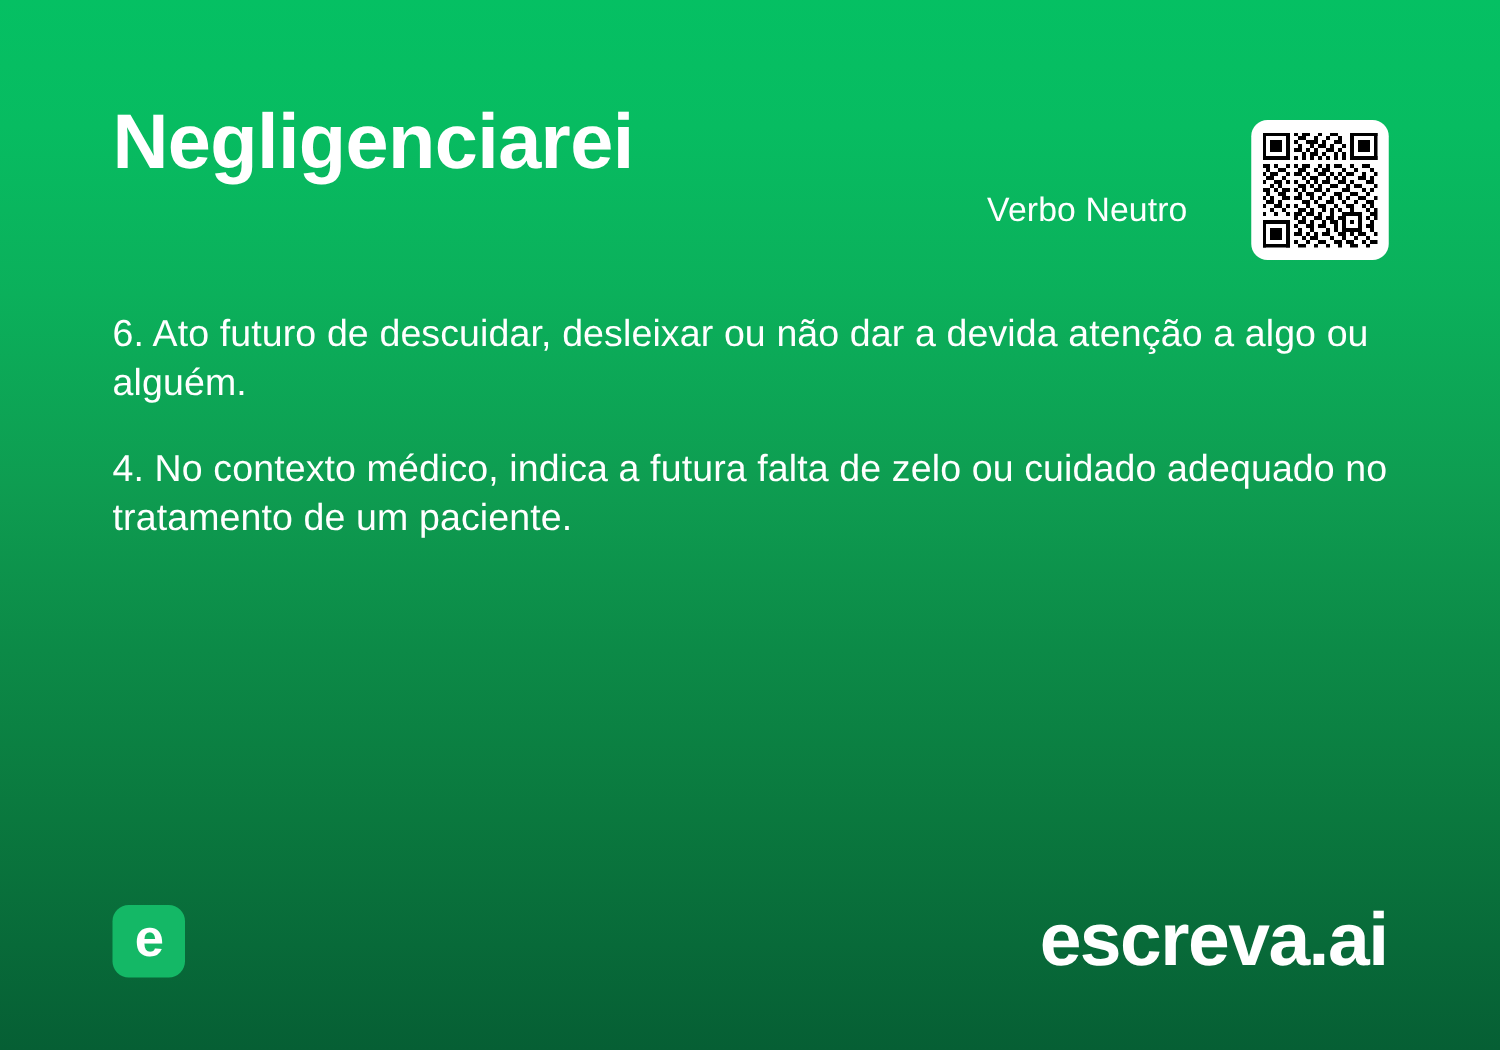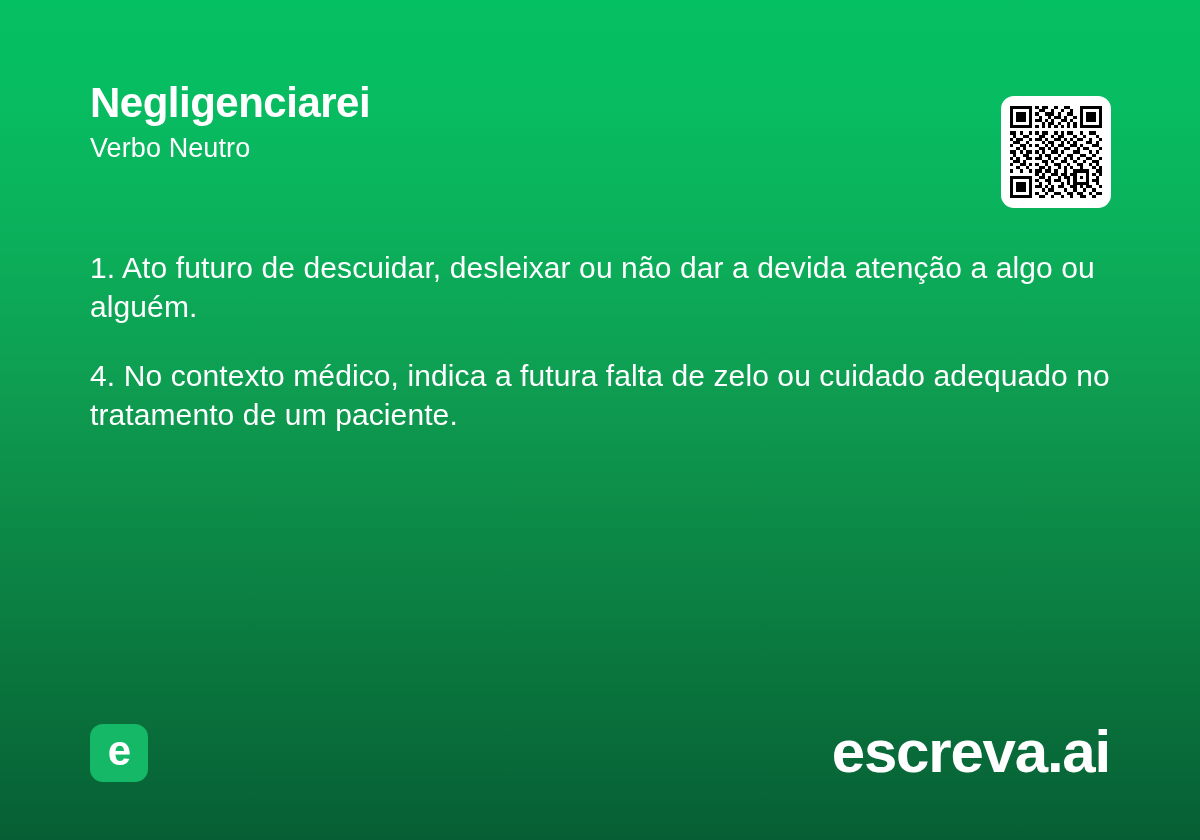--- a/index.html
+++ b/index.html
@@ -34,34 +34,35 @@
 
   
   #header {
     position: absolute;
     left: 90px;
     top: 82px;
     width: 860px;
   }
   #word-title {
     margin: 0;
-    font-size: 42px;
+    font-size: 62px;
     line-height: 1.02;
     font-weight: 700;
     letter-spacing: -0.5px;
     color: #ffffff;
     white-space: nowrap;
   }
   #word-class {
     margin: 8px 0 0 0;
     font-size: 27px;
     line-height: 1.15;
     font-weight: 500;
     letter-spacing: 0.1px;
     color: #ffffff;
+    text-align: right;
   }
 
   
   #qr-panel {
     position: absolute;
     left: 1001px;
     top: 96px;
     width: 110px;
     height: 112px;
     background: #ffffff;
@@ -376,21 +377,21 @@
           <rect x="13" y="28" width="1" height="1"></rect>
         <rect x="16" y="28" width="1" height="1"></rect>
           <rect x="19" y="28" width="1" height="1"></rect>
         <rect x="22" y="28" width="2" height="1"></rect>
           <rect x="26" y="28" width="1" height="1"></rect>
       </g>
     </svg>
   </div>
 
   <div id="definitions">
-    <p class="definition">1. Ato futuro de descuidar, desleixar ou não dar a devida atenção a algo ou alguém.</p>
+    <p class="definition">6. Ato futuro de descuidar, desleixar ou não dar a devida atenção a algo ou alguém.</p>
     <p class="definition">4. No contexto médico, indica a futura falta de zelo ou cuidado adequado no tratamento de um paciente.</p>
   </div>
 
   <div id="logo-mark">
     <span id="logo-letter">e</span>
   </div>
 
   <div id="brand-wordmark">escreva.ai</div>
 
 </div>

